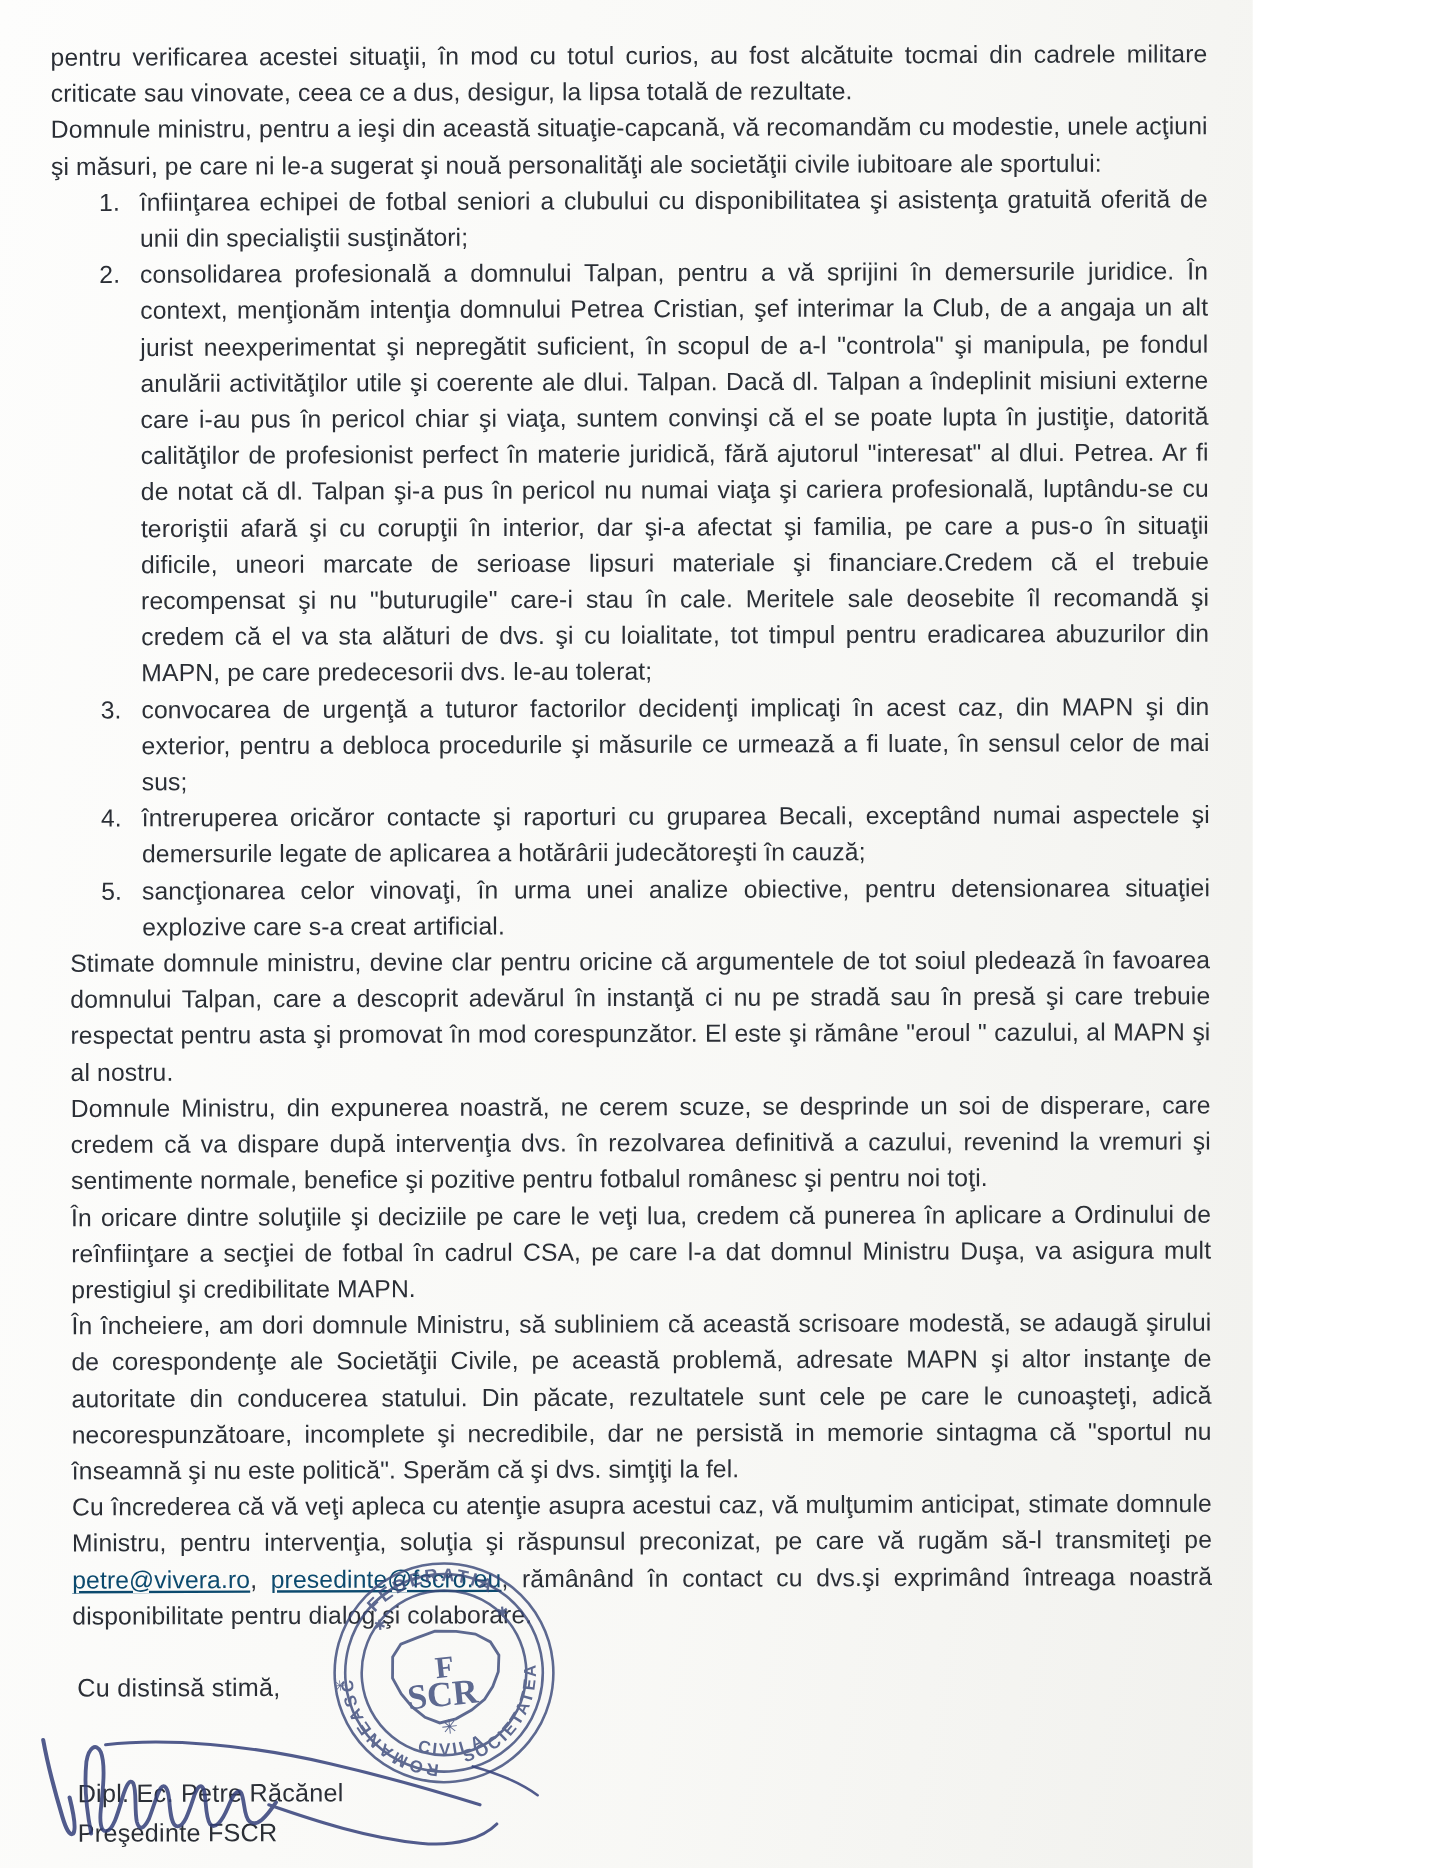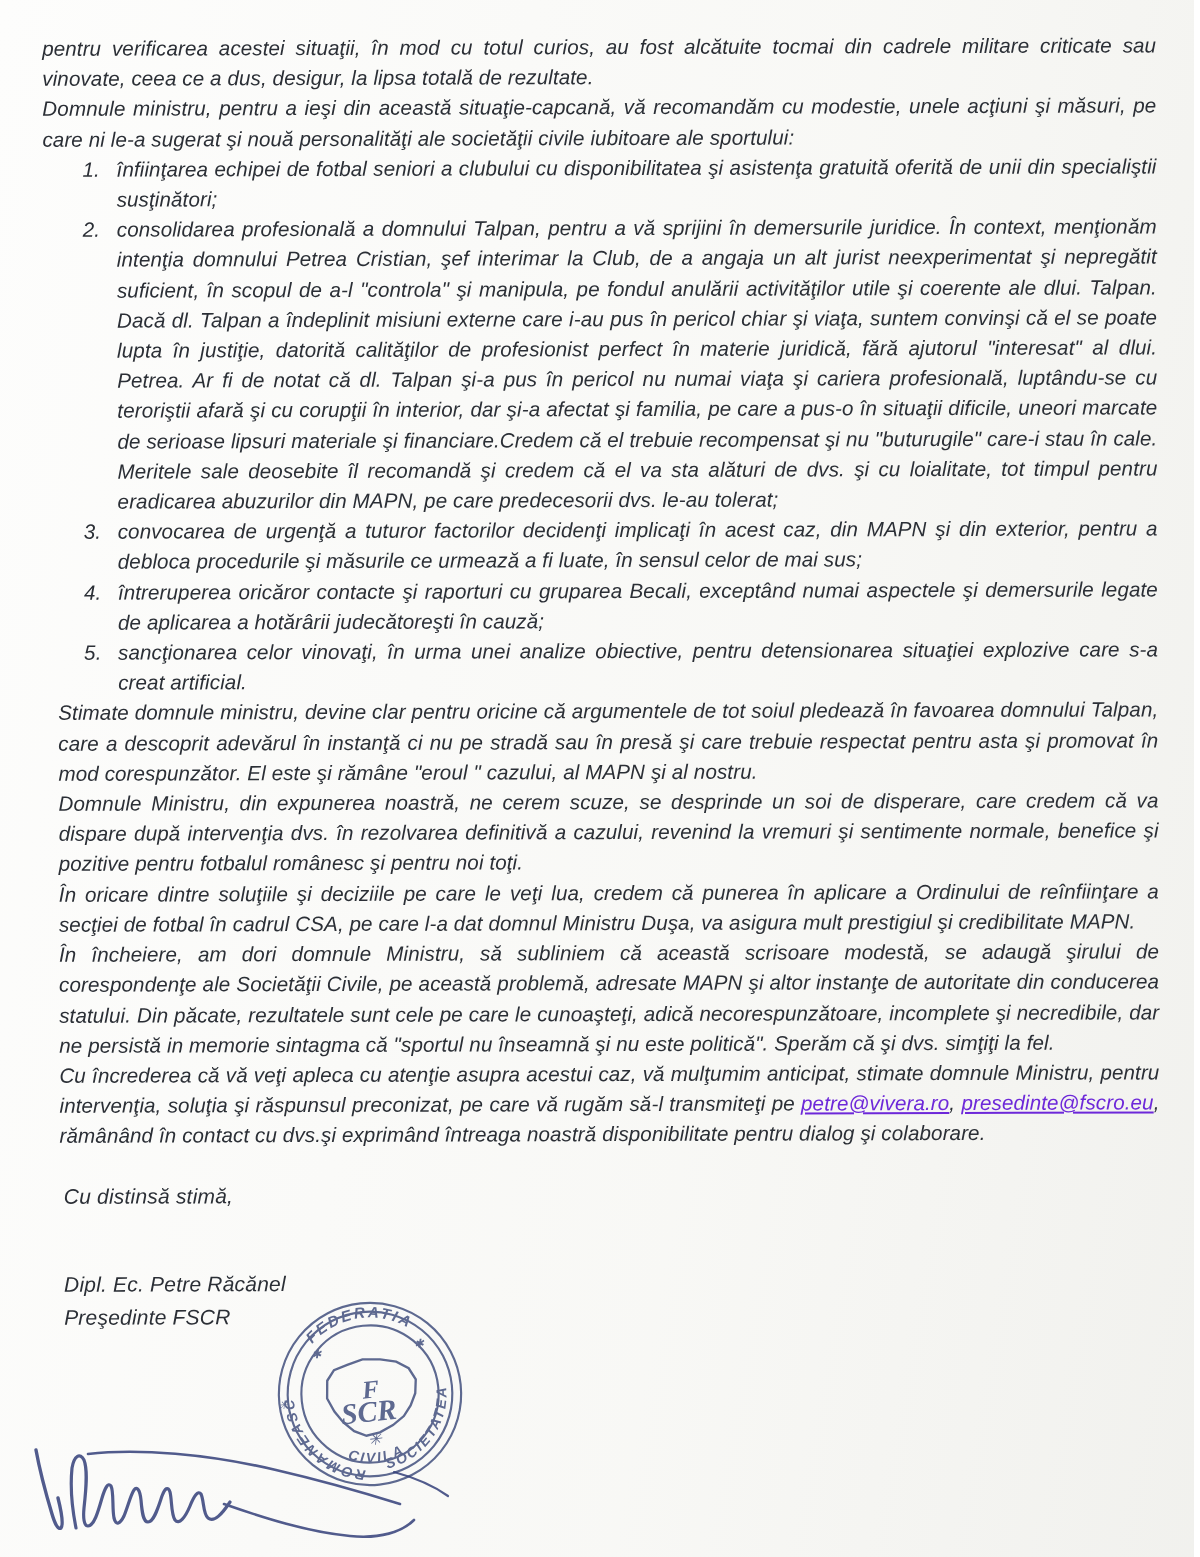--- a/index.html
+++ b/index.html
@@ -5,27 +5,26 @@
   html, body {
     margin: 0;
     padding: 0;
     background: #ffffff;
   }
   body {
     font-family: "Liberation Sans", sans-serif;
   }
   .page {
     position: relative;
-    width: 1194px;
+    width: 1044px;
     height: 1557px;
     background: #fdfdfc;
     overflow: hidden;
     
     box-sizing: border-box;
-    font-style: italic;
   }
   .scan-tint {
     position: absolute;
     inset: 0;
     background:
       linear-gradient(100deg, rgba(250,250,248,0) 0%, rgba(244,244,240,0.55) 60%, rgba(238,238,234,0.8) 100%);
     pointer-events: none;
     z-index: 0;
   }
   .doc-body {
@@ -88,21 +87,21 @@
   }
   .sig-name {
     font-size: 21px;
     line-height: 33px;
     color: #2b2f36;
     letter-spacing: 0.2px;
     white-space: nowrap;
   }
   .email-link {
     text-decoration: underline;
-    color: #6d28d9;
+    color: #0c4a6e;
   }
   
   .stamp {
     position: absolute;
     left: 272px;
     top: 1296px;
     width: 196px;
     height: 196px;
     z-index: 4;
     opacity: 0.82;

